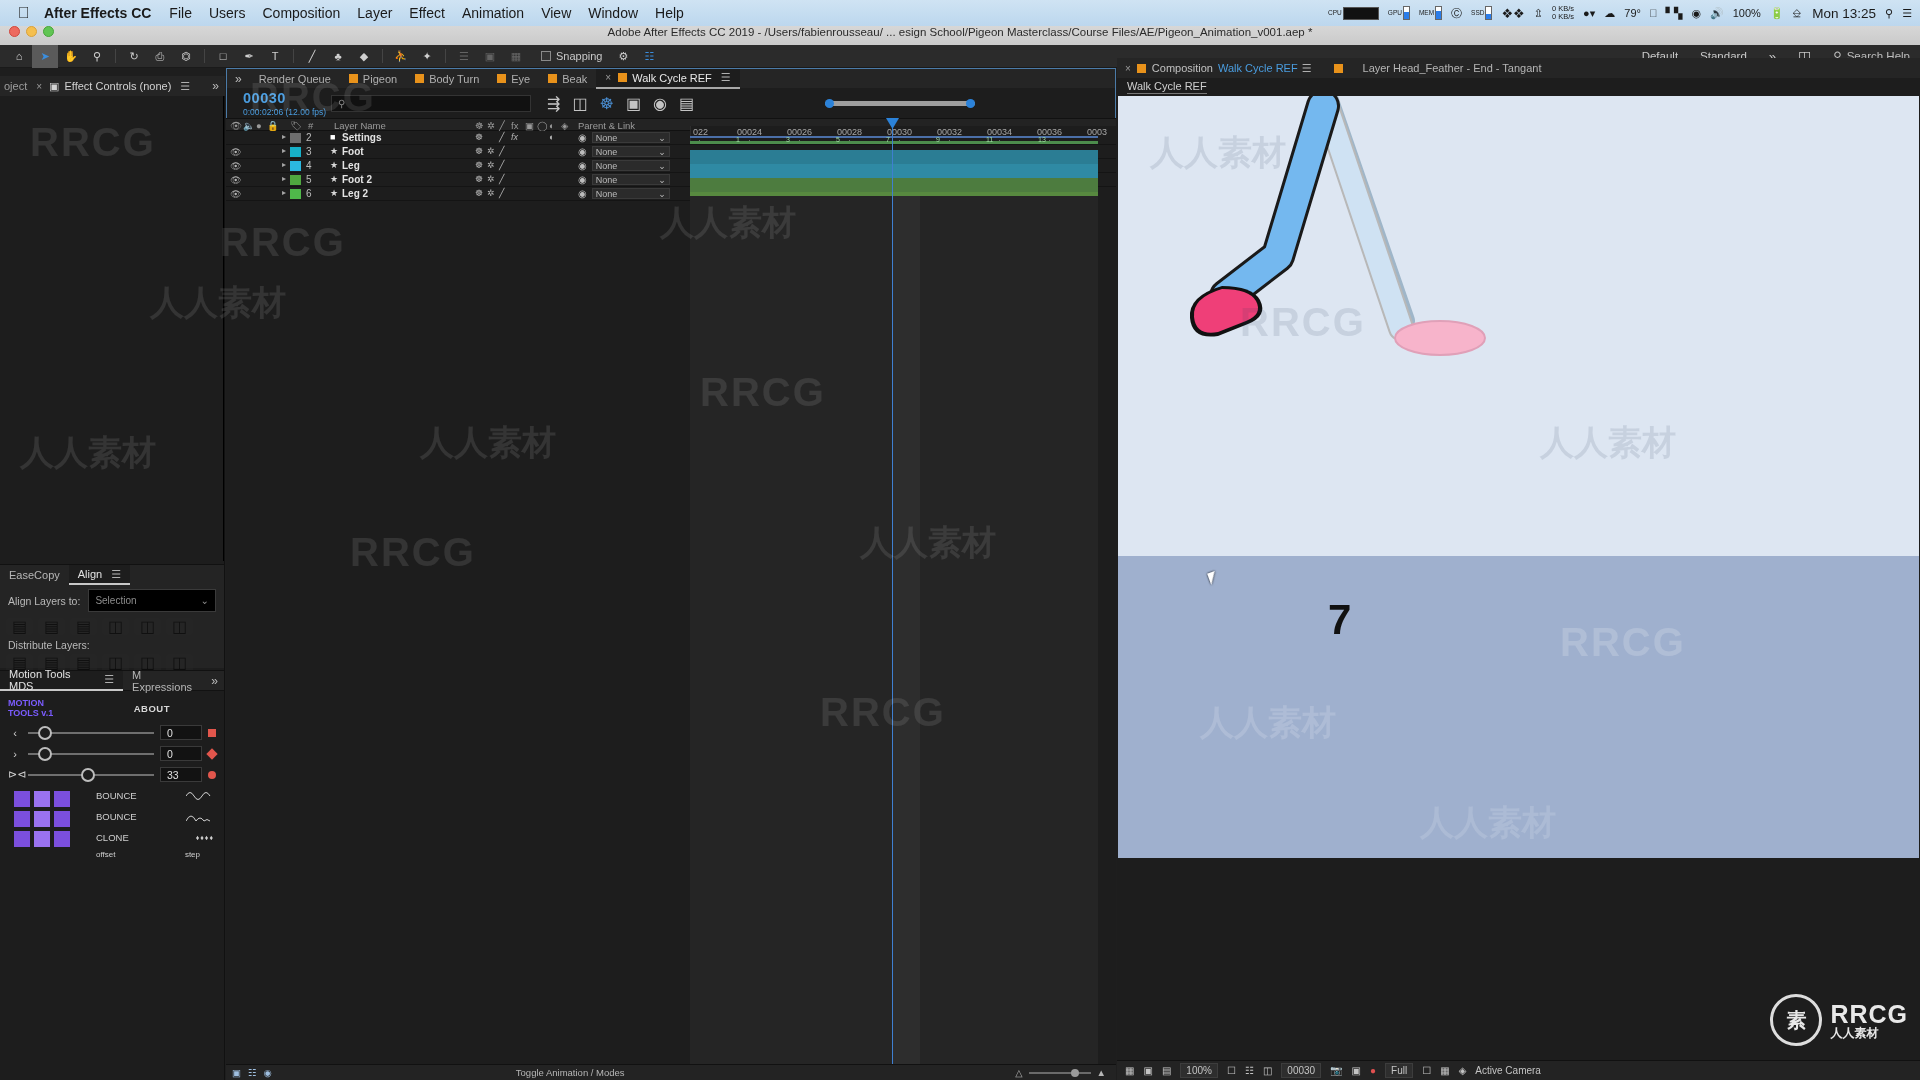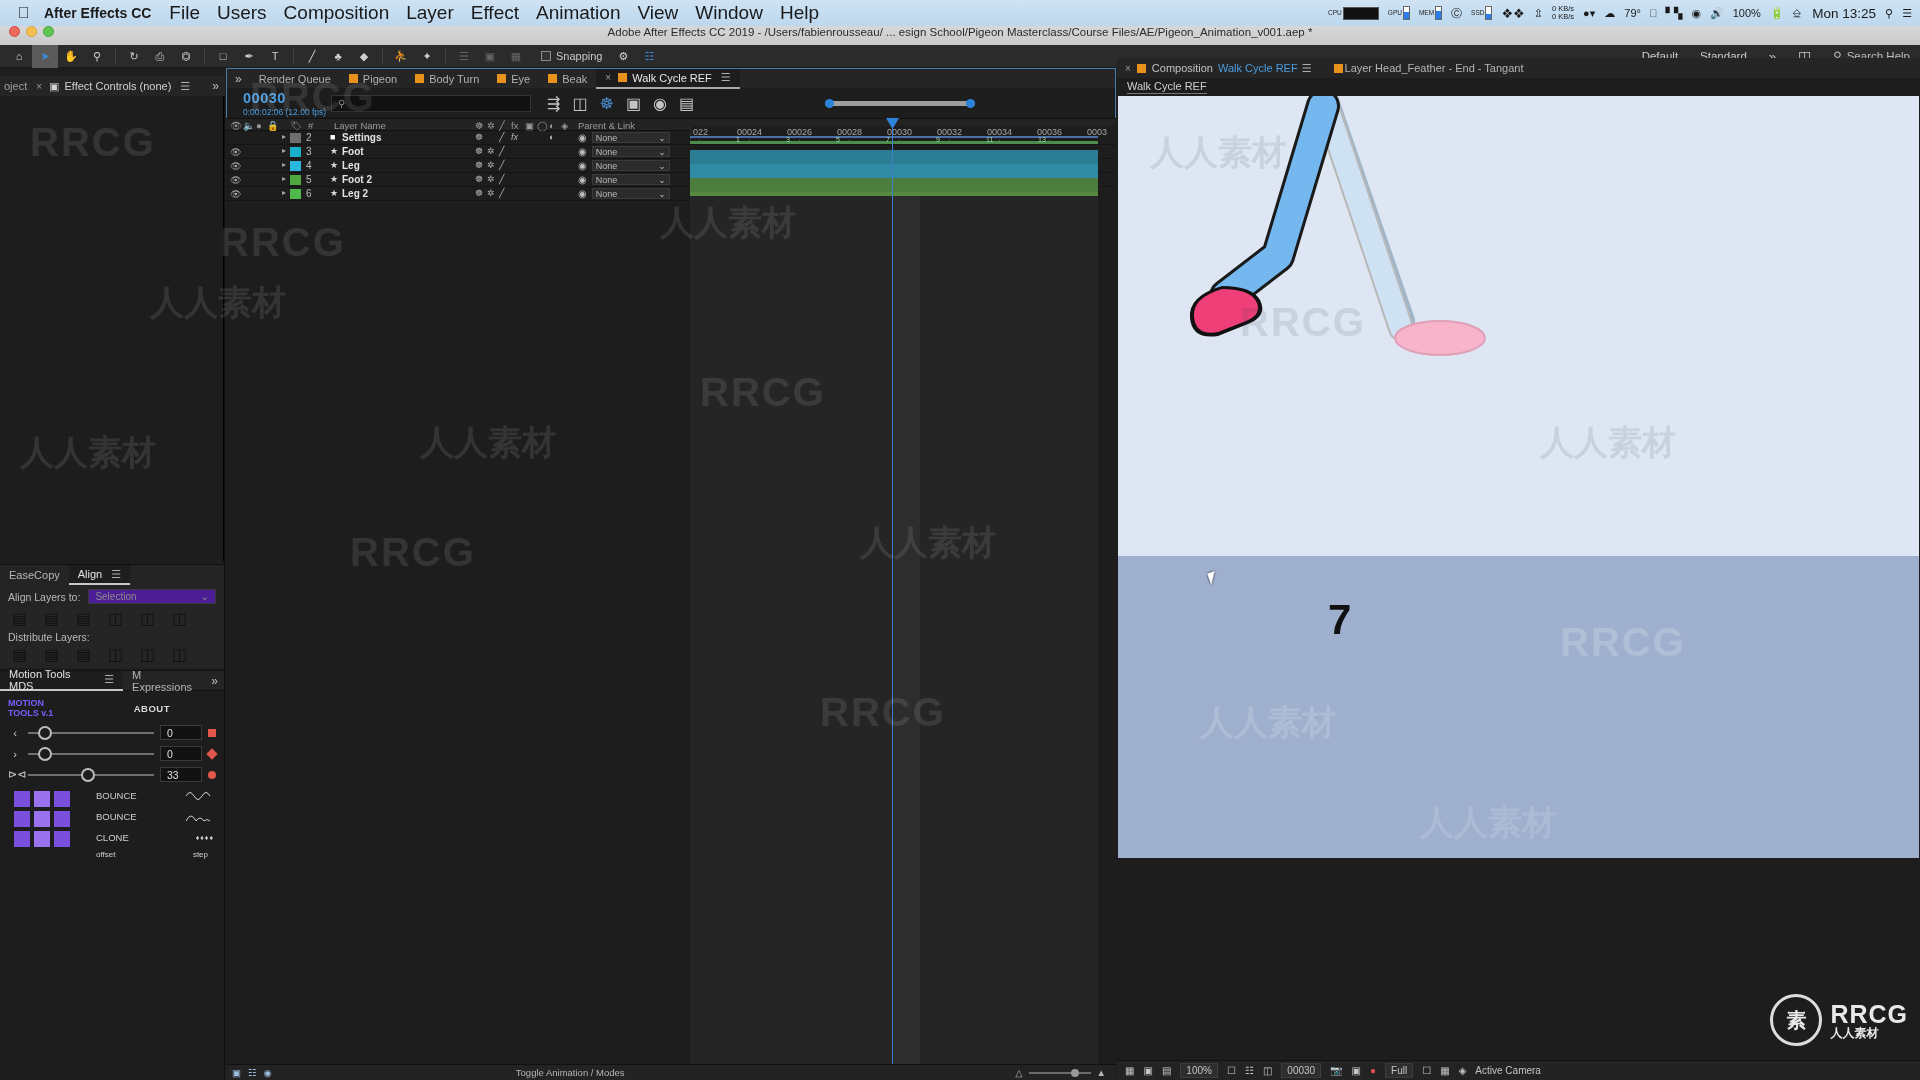--- a/index.html
+++ b/index.html
@@ -6,21 +6,21 @@
   html,body { width:1920px; height:1080px; overflow:hidden; background:#1e1e1e;
     font-family:"Liberation Sans", sans-serif; }
   #root { position:relative; width:1920px; height:1080px; }
 
   
   .macbar { position:absolute; left:0; top:0; width:1920px; height:26px;
     background:linear-gradient(#cfe3f3,#bcd7ee); display:flex; align-items:center;
     font-size:14px; color:#1a1a1a; padding:0 8px; }
   .macbar .apple { font-size:16px; margin:0 14px 0 10px; line-height:1; }
   .macbar .appname { font-weight:bold; margin-right:18px; font-size:14px; }
-  .macbar .mi { margin-right:17px; font-size:19px; }
+  .macbar .mi { margin-right:17px; font-size:14px; }
   .macbar .right { margin-left:auto; display:flex; align-items:center; gap:9px; font-size:11px; }
   .sbicon { display:flex; align-items:center; }
   .minilabel { font-size:6.5px; line-height:6.5px; color:#222; display:flex;
     flex-direction:column; justify-content:center; margin-right:1px; }
   .cpubox { width:36px; height:13px; background:#111; border:1px solid #555; }
   .barmeter { width:7px; height:14px; background:#fff; border:1px solid #666; position:relative; }
   .barmeter i { position:absolute; left:0; bottom:0; width:100%; background:#2b7de9; display:block; }
   .kbps { font-size:7.5px; line-height:8px; text-align:right; }
   .mclock { font-size:13.5px; margin-left:2px; }
 
@@ -63,21 +63,21 @@
     display:flex; align-items:center; font-size:11px; color:#9e9e9e; }
   #projPanelTabs .lbl { padding-left:4px; }
   #effectsTab { display:flex; align-items:center; gap:5px; margin-left:9px; color:#d2d2d2; }
   .dblchev { margin-left:auto; padding-right:6px; color:#bbb; font-size:12px; }
   #leftBody { position:absolute; left:0; top:20px; width:224px; height:465px; background:#1d1d1d;
     border-right:1px solid #000;}
   #alignPanel { position:absolute; left:0; top:488px; width:224px; height:104px; background:#242424;
     border-top:1px solid #111; }
   #alignPanel .ptabs { background:#242424; border-bottom:none; }
   .apRow { display:flex; align-items:center; font-size:10.5px; color:#b9b9b9; padding:4px 8px; }
-  .selectbox { flex:1; margin-left:8px; height:15px; background:#4c1d95; border:1px solid #3a3a3a;
+  .selectbox { flex:1; margin-left:8px; height:23px; background:#000000; border:1px solid #3a3a3a;
     color:#8d8d8d; font-size:10px; display:flex; align-items:center; padding:0 6px; }
   .iconrow { display:flex; gap:5px; padding:2px 6px; }
   .alignIcon { width:27px; height:17px; background:#262626; border-radius:2px;
     display:flex; align-items:center; justify-content:center; opacity:.55 }
   #mtPanel { position:absolute; left:0; top:594px; width:224px; height:486px; background:#1d1d1d;
     border-top:1px solid #111; }
   #mtPanel .ptabs { background:#242424; border-bottom:1px solid #121212; }
   .mtHead { display:flex; align-items:center; padding:7px 8px 4px 8px; }
   .mtLogo { color:#7b5cff; font-weight:bold; font-size:9px; line-height:10px; }
   .aboutBtn { margin-left:auto; margin-right:46px; color:#d8d8d8; font-size:9.5px; font-weight:bold;
@@ -428,21 +428,21 @@
             <svg class="wavy" viewBox="0 0 28 10">
               <path d="M0 9 Q5 -1 10 9 Q14 3 18 9 Q21 6 24 9" stroke="#d0d0d0" fill="none" stroke-width="1"></path>
               </svg>
           </div>
           <div class="mtBtnRow">
             <span>CLONE</span>
             <span style="font-size:7px;letter-spacing:1px">♦♦♦♦</span>
           </div>
           <div class="mtBtnRow" style="padding-top:2px">
             <span style="font-size:8px">offset</span>
-            <span style="font-size:8px;margin-right:6px">step</span>
+            <span style="font-size:8px;margin-right:14px">step</span>
           </div>
         </div>
       </div>
 
     </div>
   </div>
 
   <div id="timeline">
 
     <div id="tlTabs">
@@ -680,21 +680,21 @@
   </div>
 
   <div id="comp">
     <div id="compTabs">
       <span class="xclose" style="padding-left:8px">×</span>
       <span class="swatch" style="margin-left:4px"></span>
       <span style="margin-left:6px">Composition</span>
       <span style="margin-left:5px;color:#4a9de0">Walk Cycle REF</span>
       <span class="hamb">☰</span>
       <span class="swatch" style="margin-left:22px"></span>
-      <span style="margin-left:2px;color:#b5b5b5">Layer Head_Feather - End - Tangant</span>
+      <span style="margin-left:20px;color:#b5b5b5">Layer Head_Feather - End - Tangant</span>
     </div>
     <div id="compSub">
       <span class="crumb">Walk Cycle REF</span>
     </div>
 
     <div id="stage">
       <div id="stageSky"></div>
       <div id="stageGround"></div>
 
       <svg width="801" height="762" style="position:absolute;left:0;top:0">

